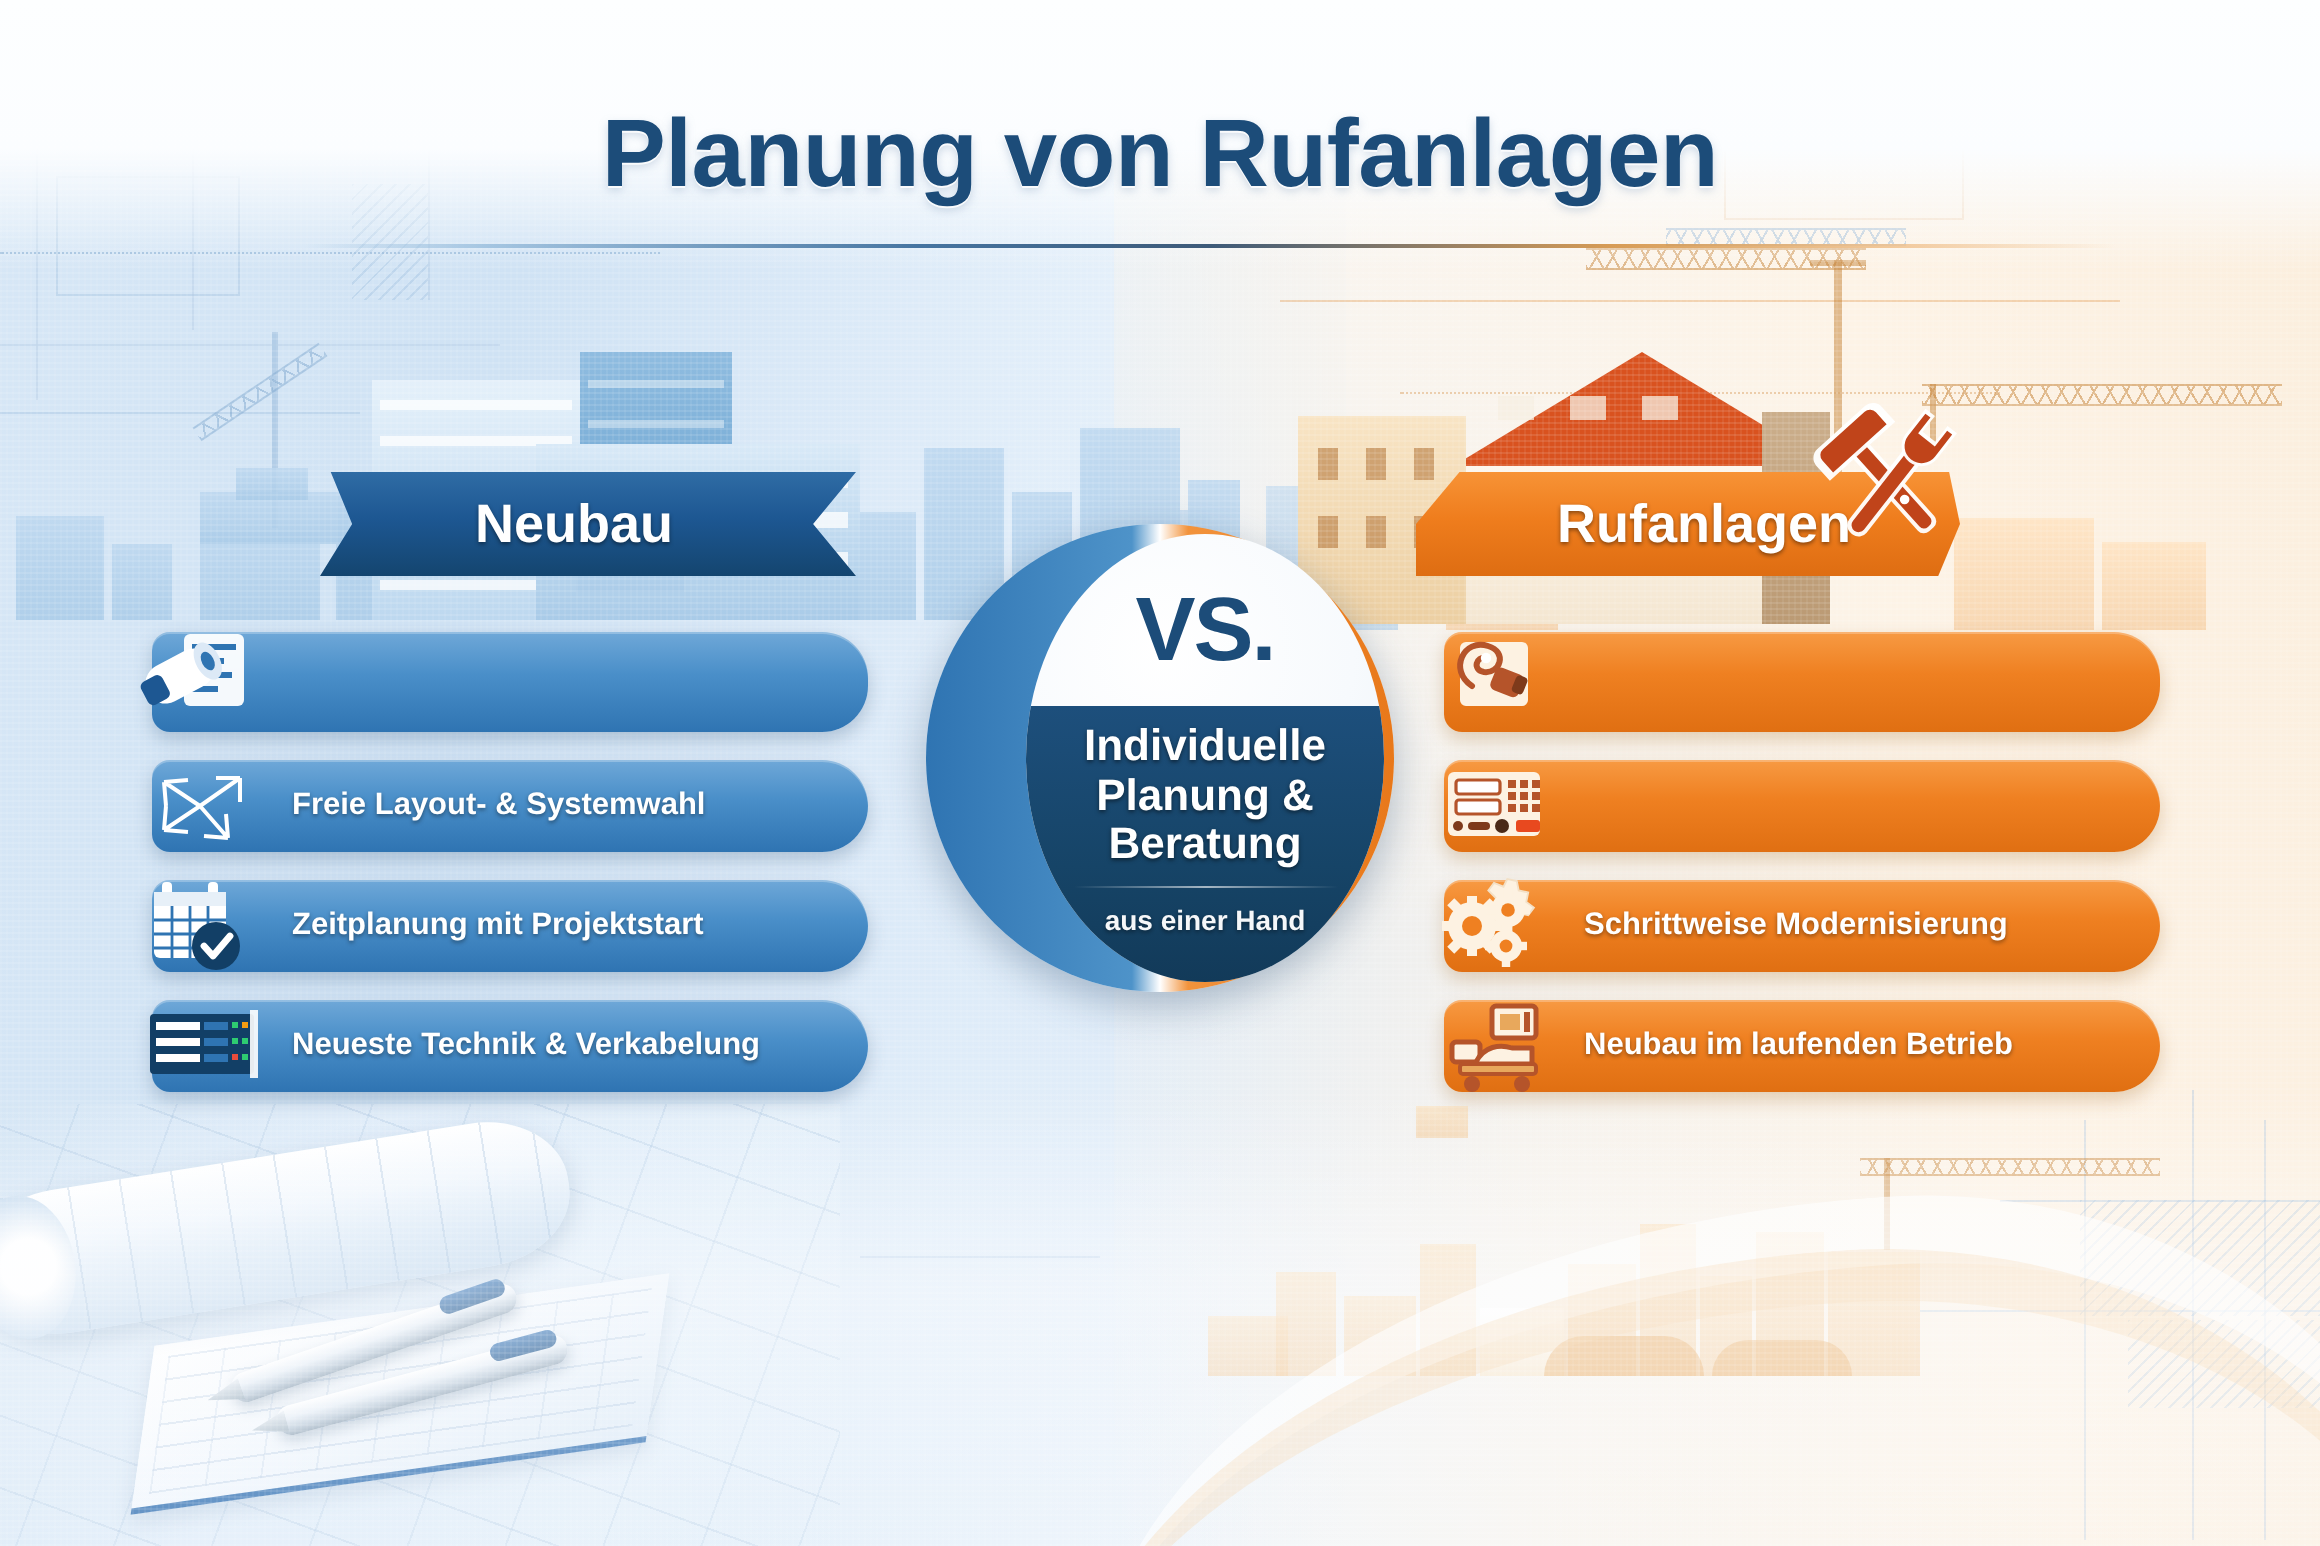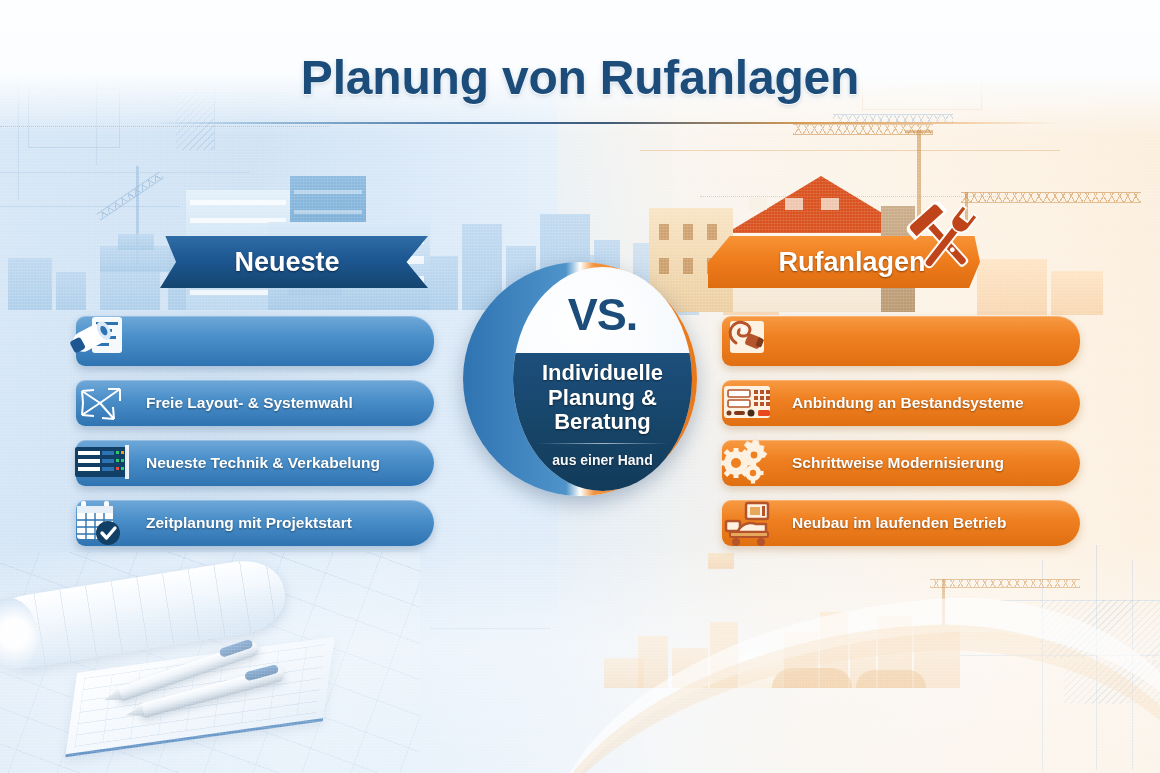--- a/index.html
+++ b/index.html
@@ -425,21 +425,21 @@
   </div>
 
   <div class="bg-top-white"></div>
   <div class="bg-bottom-fade"></div>
   <div class="noise"></div>
 
   <div class="title">Planung von Rufanlagen</div>
   <div class="title-rule"></div>
 
   <div class="banner banner-left">
-    <span>Neueste</span>
+    <span>Neubau</span>
   </div>
 
   <div class="banner banner-right">
     <span>Rufanlagen</span>
   </div>
 
   <div class="tools">
     <svg viewBox="0 0 92 92" width="92" height="92">
       <g transform="rotate(-42 46 46)">
         <rect x="40" y="14" width="11" height="62" rx="4" fill="#fff" opacity=".95"></rect>
@@ -488,55 +488,55 @@
             <path d="M30 30 L44 46 M44 46 l-12 -1 M44 46 l-1 -12"></path>
           </g>
         </svg>
       </span>
       <span class="pill-tx">Freie Layout- &amp; Systemwahl</span>
     </div>
 
     <div class="pill pill-left">
       <span class="pill-ic">
         <svg viewBox="0 0 62 58" width="62" height="58">
+          <rect x="11" y="8" width="5" height="8" rx="2" fill="#fff"></rect>
+          <rect x="34" y="8" width="5" height="8" rx="2" fill="#fff"></rect>
+          <rect x="7" y="13" width="36" height="33" rx="3" fill="#fff"></rect>
+          <rect x="7" y="13" width="36" height="7" fill="#e7f0f8"></rect>
+          <g stroke="#2f74b2" stroke-width="1.4">
+            <path d="M7 27 H43 M7 34 H43 M7 41 H43 M16 20 V46 M25 20 V46 M34 20 V46"></path>
+          </g>
+          <circle cx="38" cy="40" r="12" fill="#123f66"></circle>
+          <path d="M32 40 l4.5 5 L45 35" stroke="#fff" stroke-width="3.4" fill="none" stroke-linecap="round" stroke-linejoin="round"></path>
+        </svg>
+      </span>
+      <span class="pill-tx">Zeitplanung mit Projektstart</span>
+    </div>
+
+    <div class="pill pill-left">
+      <span class="pill-ic">
+        <svg viewBox="0 0 62 58" width="62" height="58">
           <rect x="5" y="14" width="52" height="30" rx="2" fill="#123f66"></rect>
           <rect x="8" y="18" width="22" height="4" fill="#fff"></rect>
           <rect x="8" y="26" width="22" height="4" fill="#fff"></rect>
           <rect x="8" y="34" width="22" height="4" fill="#fff"></rect>
           <rect x="32" y="18" width="12" height="4" fill="#2f74b2"></rect>
           <rect x="32" y="26" width="12" height="4" fill="#2f74b2"></rect>
           <rect x="32" y="34" width="12" height="4" fill="#2f74b2"></rect>
           <rect x="46" y="18" width="3" height="3" fill="#2ecc71"></rect>
           <rect x="51" y="18" width="3" height="3" fill="#f39c12"></rect>
           <rect x="46" y="26" width="3" height="3" fill="#2ecc71"></rect>
           <rect x="51" y="26" width="3" height="3" fill="#2ecc71"></rect>
           <rect x="46" y="34" width="3" height="3" fill="#e74c3c"></rect>
           <rect x="51" y="34" width="3" height="3" fill="#2ecc71"></rect>
           <rect x="55" y="12" width="4" height="34" fill="#fff" opacity=".9"></rect>
         </svg>
       </span>
       <span class="pill-tx">Neueste Technik &amp; Verkabelung</span>
     </div>
-
-    <div class="pill pill-left">
-      <span class="pill-ic">
-        <svg viewBox="0 0 62 58" width="62" height="58">
-          <rect x="11" y="8" width="5" height="8" rx="2" fill="#fff"></rect>
-          <rect x="34" y="8" width="5" height="8" rx="2" fill="#fff"></rect>
-          <rect x="7" y="13" width="36" height="33" rx="3" fill="#fff"></rect>
-          <rect x="7" y="13" width="36" height="7" fill="#e7f0f8"></rect>
-          <g stroke="#2f74b2" stroke-width="1.4">
-            <path d="M7 27 H43 M7 34 H43 M7 41 H43 M16 20 V46 M25 20 V46 M34 20 V46"></path>
-          </g>
-          <circle cx="38" cy="40" r="12" fill="#123f66"></circle>
-          <path d="M32 40 l4.5 5 L45 35" stroke="#fff" stroke-width="3.4" fill="none" stroke-linecap="round" stroke-linejoin="round"></path>
-        </svg>
-      </span>
-      <span class="pill-tx">Zeitplanung mit Projektstart</span>
-    </div>
   </div>
 
   <div class="list list-right">
 
     <div class="pill pill-right tall">
       <span class="pill-ic">
         <svg viewBox="0 0 62 58" width="62" height="58">
           <rect x="14" y="12" width="34" height="32" rx="3" fill="#fdf2e2"></rect>
           <path d="M20 34 C8 26 16 10 28 14 C38 17 34 28 26 27 C20 26 22 19 27 20" stroke="#b5542a" stroke-width="3" fill="none" stroke-linecap="round"></path>
           <rect x="30" y="26" width="15" height="12" rx="3" fill="#b5542a" transform="rotate(22 37 32)"></rect>
@@ -563,21 +563,20 @@
             <rect x="38" y="29" width="4" height="4"></rect>
               <rect x="44" y="29" width="4" height="4"></rect>
               <rect x="50" y="29" width="4" height="4"></rect>
           </g>
           <circle cx="13" cy="40" r="2.5" fill="#7e3a1b"></circle>
           <rect x="18" y="38" width="11" height="4" rx="2" fill="#7e3a1b"></rect>
           <circle cx="35" cy="40" r="3.5" fill="#4a2a18"></circle>
           <rect x="42" y="37" width="12" height="6" rx="1.5" fill="#e8491f"></rect>
         </svg>
       </span>
-      <span class="pill-tx">Anbindung an Bestandsysteme</span>
     </div>
 
     <div class="pill pill-right">
       <span class="pill-ic">
         <svg viewBox="0 0 62 58" width="62" height="58">
           <g fill="#fdf2e2" stroke="#f3e0c6" stroke-width="1">
             <path d="M17 15 l3 -4 l5 2 l2 -4 l5 1 l1 5 l5 1 l-1 5 l4 3 l-3 4 l-5 -1 l-2 4 l-5 -1 l-1 -5 l-5 -1 l1 -5 z" transform="translate(12,-2) scale(.95)"></path>
           </g>
           <g fill="#fdf2e2">
             <circle cx="20" cy="30" r="12"></circle>

